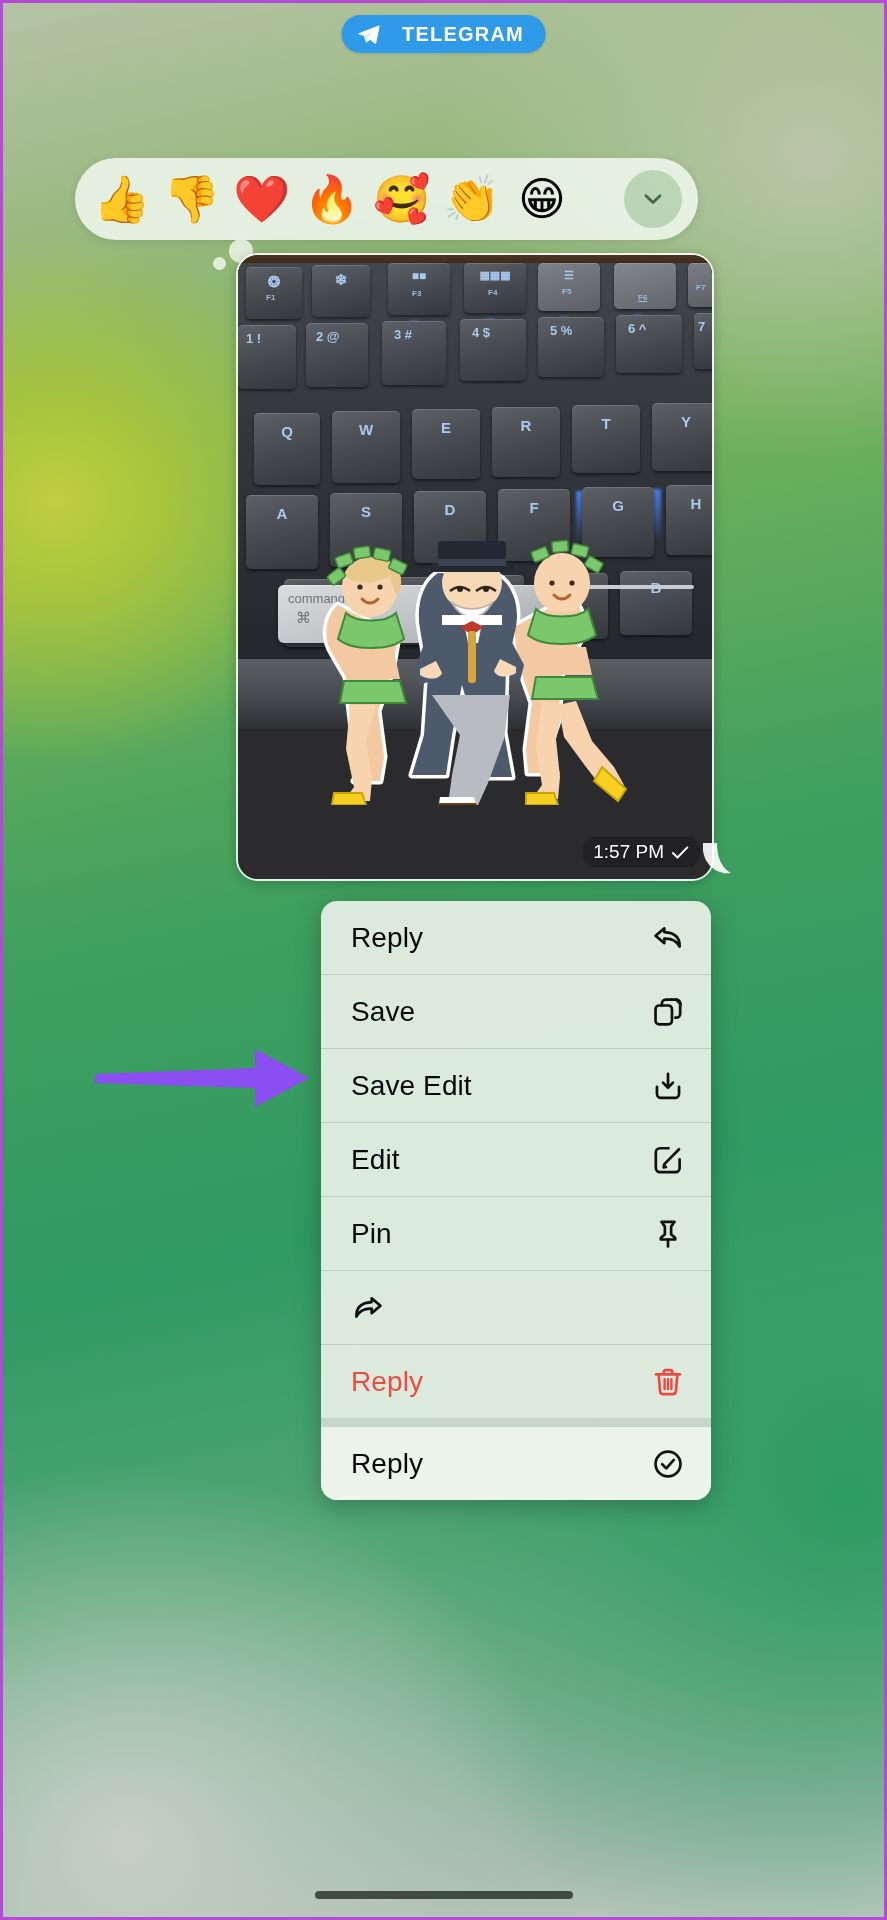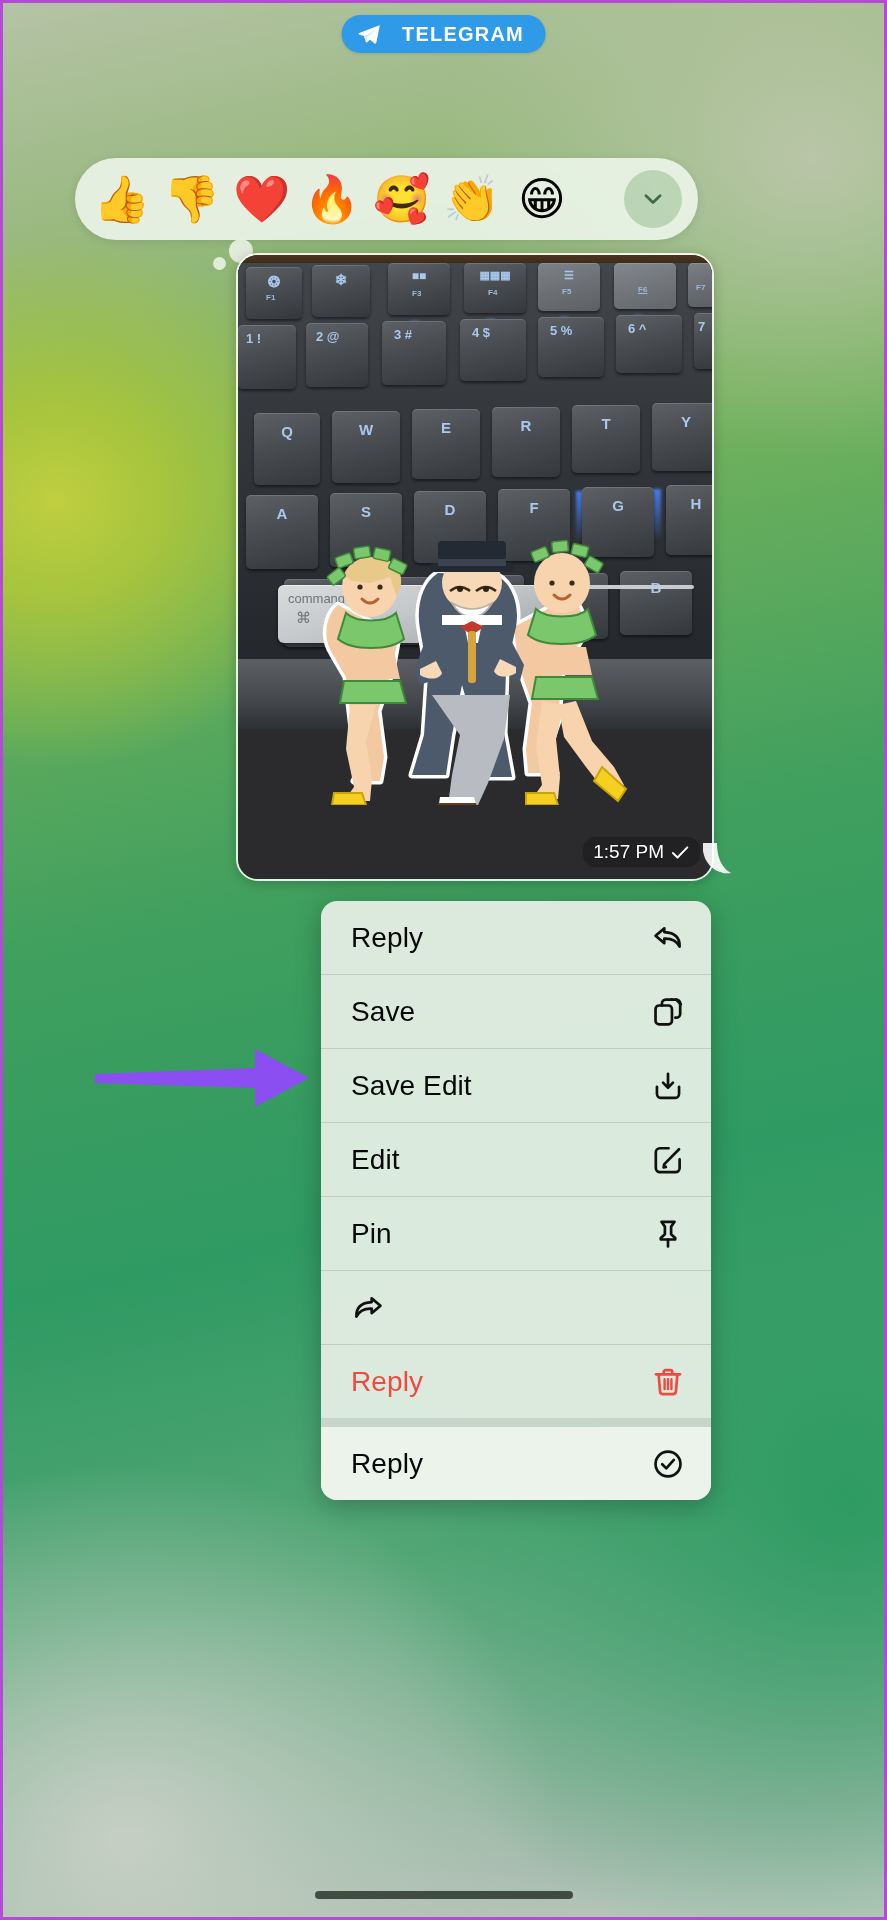--- a/index.html
+++ b/index.html
@@ -266,21 +266,21 @@
           </div>
         <div class="key" style="left:226px;top:0px;width:62px;height:50px;">
             <div class="ctr" style="font-size:11px;">▦▦▦</div>
             <div class="sm" style="left:24px;top:25px;">F4</div>
           </div>
         <div class="key" style="left:300px;top:0px;width:62px;height:48px;background:linear-gradient(165deg,#7d8186,#5c6065);">
             <div class="ctr" style="font-size:11px;">☰</div>
             <div class="sm" style="left:24px;top:24px;">F5</div>
           </div>
         <div class="key" style="left:376px;top:0px;width:62px;height:46px;background:linear-gradient(165deg,#83878c,#62666b);">
-            <div class="sm" style="left:24px;top:22px;text-decoration:underline;">F6</div>
+            <div class="sm" style="left:24px;top:30px;text-decoration:underline;">F6</div>
           </div>
         <div class="key" style="left:450px;top:0px;width:34px;height:44px;background:linear-gradient(165deg,#7b7f84,#5a5e63);">
             <div class="sm" style="left:8px;top:20px;">F7</div>
           </div>
 
         <div class="key" style="left:0px;top:62px;width:58px;height:64px;">
             <div class="lg" style="left:8px;top:6px;">1 !</div>
           </div>
         <div class="key" style="left:68px;top:60px;width:62px;height:64px;">
             <div class="lg" style="left:10px;top:6px;">2 @</div>

